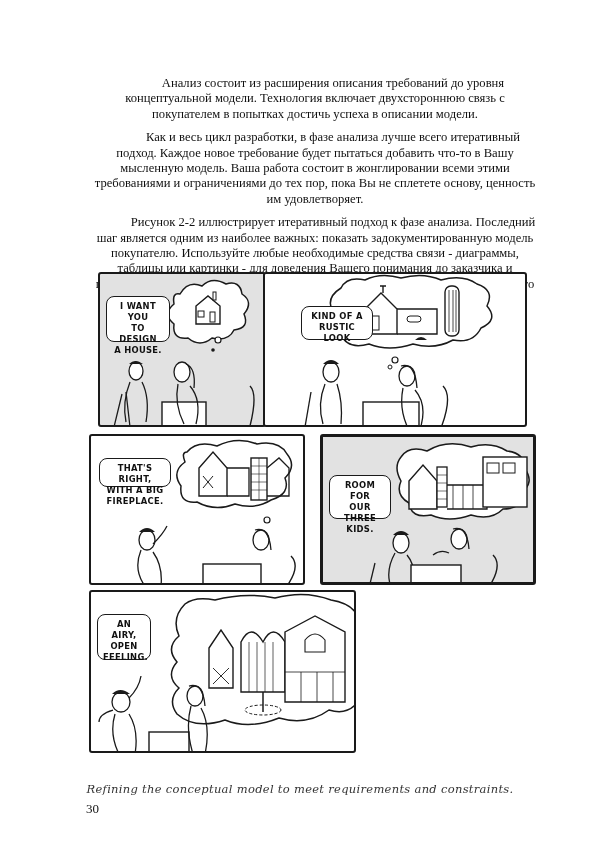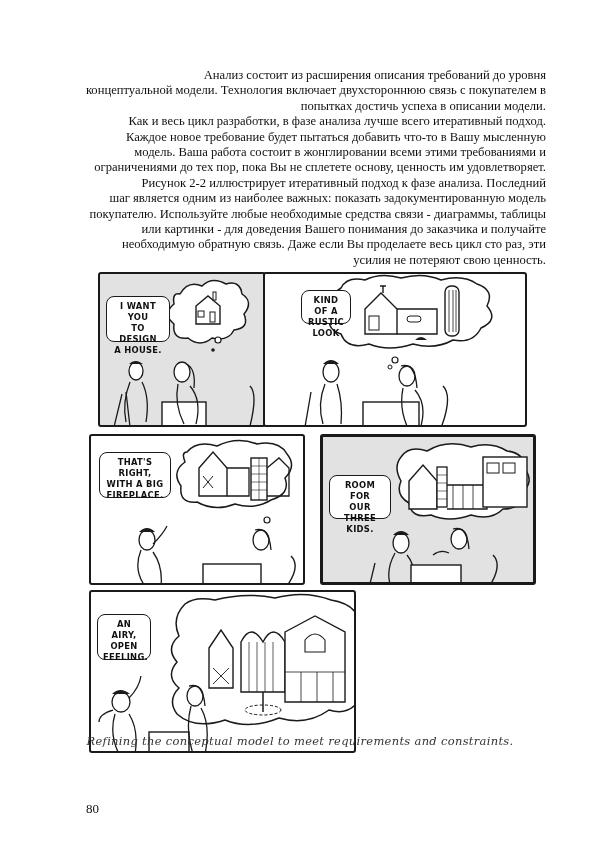--- a/index.html
+++ b/index.html
@@ -1,25 +1,25 @@
 <!DOCTYPE html>
 <html><head>
 <meta charset="utf-8">
 <style>
   html, body { margin: 0; padding: 0; background: #ffffff; }
   body { width: 600px; height: 849px; position: relative; overflow: hidden; font-family: "Liberation Serif", serif; color: #111; }
   .body-text { position: absolute; left: 84px; top: 68px; width: 462px; font-size: 12.6px; line-height: 15.4px; }
-  .body-text p { margin: 0; text-align: right; }
+  .body-text p { margin: 8px; text-align: center; }
   .body-text p.indent { text-indent: 36px; }
   .figure { position: absolute; left: 0; top: 0; width: 600px; height: 849px; }
   .panel { position: absolute; border: 2px solid #1a1a1a; border-radius: 3px; box-sizing: border-box; overflow: hidden; }
   .panel.gray { background: #e2e2e2; margin-left: 9px; }
   .panel.white { background: #ffffff; }
   .bubble { position: absolute; background: #fff; border: 1.6px solid #1a1a1a; border-radius: 8px; font-family: "DejaVu Sans", sans-serif; font-size: 8.4px; font-weight: bold; line-height: 11px; letter-spacing: 0.3px; text-align: center; padding: 4px 5px; box-sizing: border-box; white-space: pre-line; }
-  .caption { position: absolute; left: 0; top: 734px; width: 600px; text-align: center; font-family: "DejaVu Serif", serif; font-style: italic; font-size: 11.5px; color: #333; letter-spacing: 0.3px; }
+  .caption { position: absolute; left: 0; top: 782px; width: 600px; text-align: center; font-family: "DejaVu Serif", serif; font-style: italic; font-size: 11.5px; color: #333; letter-spacing: 0.3px; }
   .page-number { position: absolute; left: 86px; top: 801px; font-size: 13px; }
   svg.art { position: absolute; left: 0; top: 0; }
 </style>
 </head>
 <body>
 
 <div class="body-text">
   <p class="indent">Анализ состоит из расширения описания требований до уровня концептуальной модели. Технология включает двухстороннюю связь с покупателем в попытках достичь успеха в описании модели.</p>
   <p class="indent">Как и весь цикл разработки, в фазе анализа лучше всего итеративный подход. Каждое новое требование будет пытаться добавить что-то в Вашу мысленную модель. Ваша работа состоит в жонглировании всеми этими требованиями и ограничениями до тех пор, пока Вы не сплетете основу, ценность им удовлетворяет.</p>
   <p class="indent">Рисунок 2-2 иллюстрирует итеративный подход к фазе анализа. Последний шаг является одним из наиболее важных: показать задокументированную модель покупателю. Используйте любые необходимые средства связи - диаграммы, таблицы или картинки - для доведения Вашего понимания до заказчика и получайте необходимую обратную связь. Даже если Вы проделаете весь цикл сто раз, эти усилия не потеряют свою ценность.</p>
@@ -67,21 +67,21 @@
       <ellipse cx="66" cy="98" rx="8" ry="10" fill="#fff" stroke="#1a1a1a" stroke-width="1.3"></ellipse>
       <path d="M58 90 q8-8 16 0" fill="#1a1a1a"></path>
       <path d="M60 110 q-8 20-2 40 M72 110 q6 18 4 40" fill="none" stroke="#1a1a1a" stroke-width="1.3"></path>
       <path d="M46 118 l-6 35" fill="none" stroke="#1a1a1a" stroke-width="1.3"></path>
       <rect x="98" y="128" width="56" height="27" fill="#fff" stroke="#1a1a1a" stroke-width="1.4"></rect>
       <ellipse cx="142" cy="102" rx="8" ry="10" fill="#fff" stroke="#1a1a1a" stroke-width="1.3"></ellipse>
       <path d="M136 92 q14-4 16 22" fill="none" stroke="#1a1a1a" stroke-width="1.3"></path>
       <path d="M138 114 q-4 20 4 38 M150 116 q12 14 6 36" fill="none" stroke="#1a1a1a" stroke-width="1.3"></path>
       <path d="M178 112 q10 10 -2 42" fill="none" stroke="#1a1a1a" stroke-width="1.4"></path>
     </svg>
-    <div class="bubble" style="left:36px; top:16px; width:50px; height:34px;border-radius:8px;">KIND OF A
+    <div class="bubble" style="left:36px; top:32px; width:72px; height:34px;border-radius:8px;">KIND OF A
 RUSTIC LOOK</div>
   </div>
 
   <div class="panel white" style="left:89px; top:434px; width:216px; height:151px;">
     <svg class="art" width="216" height="151">
       <path d="M96 16 q10-12 30-6 q20-10 40-2 q22-4 30 10 q10 12 -2 24 q6 16-14 22 q-16 10-36 4 q-20 8-38-2 q-18 2-16-16 q-10-14 4-24 q-4-10 2-10z" fill="#fff" stroke="#1a1a1a" stroke-width="1.5"></path>
       <circle cx="176" cy="84" r="3" fill="#fff" stroke="#1a1a1a" stroke-width="1.2"></circle>
       <path d="M108 32 l14-16 l14 16 v28 h-28z" fill="#fff" stroke="#1a1a1a" stroke-width="1.4"></path>
       <path d="M112 40 l10 12 m0-12 l-10 12" stroke="#1a1a1a" stroke-width="1"></path>
       <path d="M136 32 h22 v28 h-22" fill="none" stroke="#1a1a1a" stroke-width="1.3"></path>
@@ -90,21 +90,21 @@
       <path d="M176 32 l12-10 l10 10 v28 h-22" fill="none" stroke="#1a1a1a" stroke-width="1.3"></path>
       <ellipse cx="56" cy="104" rx="8" ry="10" fill="#fff" stroke="#1a1a1a" stroke-width="1.3"></ellipse>
       <path d="M48 96 q8-8 16 0" fill="#1a1a1a"></path>
       <path d="M62 108 q10-10 14-18" fill="none" stroke="#1a1a1a" stroke-width="1.3"></path>
       <path d="M50 114 q-8 20 4 36 M62 116 q10 14 8 34" fill="none" stroke="#1a1a1a" stroke-width="1.3"></path>
       <rect x="112" y="128" width="58" height="23" fill="#fff" stroke="#1a1a1a" stroke-width="1.4"></rect>
       <ellipse cx="170" cy="104" rx="8" ry="10" fill="#fff" stroke="#1a1a1a" stroke-width="1.3"></ellipse>
       <path d="M164 94 q14-4 16 20" fill="none" stroke="#1a1a1a" stroke-width="1.3"></path>
       <path d="M200 120 q10 10 -4 30" fill="none" stroke="#1a1a1a" stroke-width="1.4"></path>
     </svg>
-    <div class="bubble" style="left:8px; top:16px; width:72px; height:46px;">THAT'S RIGHT,
+    <div class="bubble" style="left:8px; top:22px; width:72px; height:29px;">THAT'S RIGHT,
 WITH A BIG
 FIREPLACE.</div>
   </div>
 
   <div class="panel gray" style="left:311px; top:434px; width:216px; height:151px; border-width:3px;">
     <svg class="art" width="216" height="151">
       <path d="M78 20 q8-12 26-6 q20-12 44-4 q20-6 36 4 q18 2 18 18 q10 14 -4 24 q2 16-18 16 q-12 12-32 6 q-22 8-40 0 q-20 4-22-12 q-14-8-8-22 q-8-14 0-24z" fill="#fff" stroke="#1a1a1a" stroke-width="1.5"></path>
       <path d="M86 44 l14-16 l14 16 v28 h-28z" fill="#fff" stroke="#1a1a1a" stroke-width="1.4"></path>
       <rect x="114" y="30" width="10" height="40" fill="#fff" stroke="#1a1a1a" stroke-width="1.3"></rect>
       <path d="M114 38 h10 M114 46 h10 M114 54 h10 M114 62 h10" stroke="#1a1a1a" stroke-width="0.6"></path>
@@ -152,13 +152,13 @@
     </svg>
     <div class="bubble" style="left:6px; top:22px; width:54px; height:46px;">AN AIRY,
 OPEN
 FEELING.</div>
   </div>
 
 
   <div class="caption">Refining the conceptual model to meet requirements and constraints.</div>
 </div>
 
-<div class="page-number">80</div>
+<div class="page-number">30</div>
 
 </body></html>

